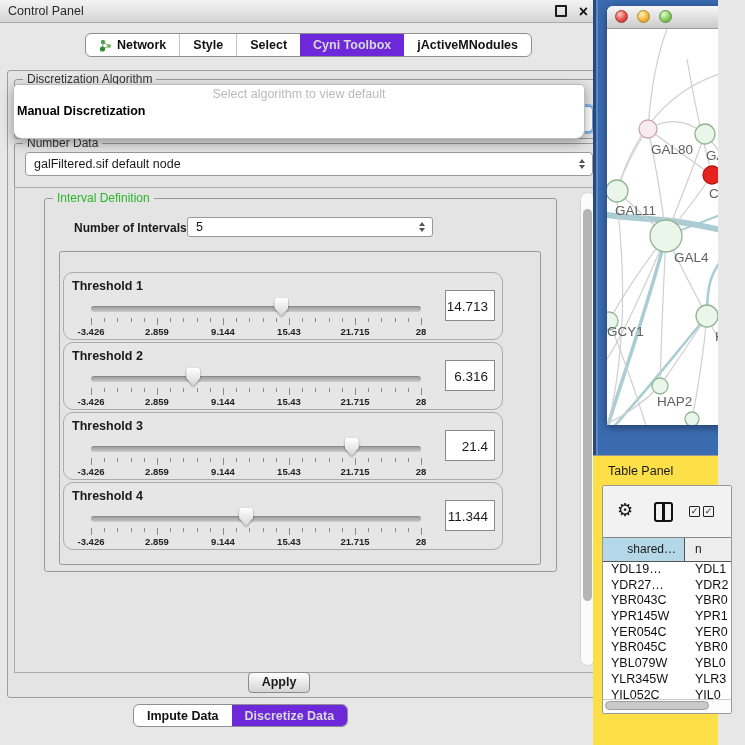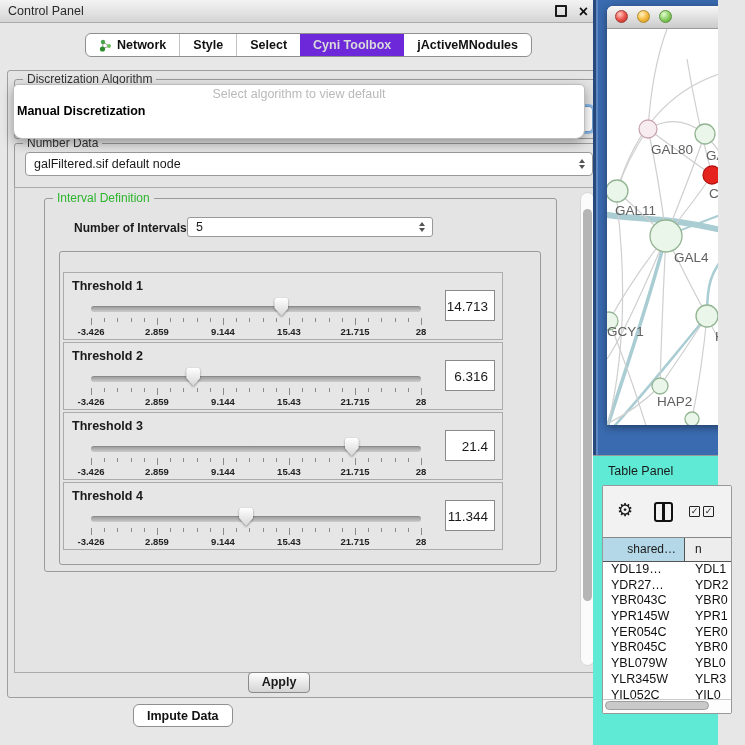--- a/index.html
+++ b/index.html
@@ -55,21 +55,21 @@
        border:1px solid #d5d5d5;border-radius:8px;box-sizing:border-box;}
   .vsb .thumb{position:absolute;left:2px;top:16px;width:9px;height:392px;background:#b5b5b5;border-radius:5px;}
 
   .interval-group{left:29px;top:10px;width:511px;height:372px;}
   .num-label{position:absolute;left:29px;top:22px;font-size:12px;font-weight:bold;}
   .num-spinner{position:absolute;left:142px;top:18px;width:246px;height:20px;background:#fff;
                border:1px solid #999;border-radius:3px;box-sizing:border-box;font-size:12.5px;line-height:18px;padding-left:8px;}
 
   .thr-group{left:14px;top:52px;width:480px;height:312px;}
   .thr-panel{position:absolute;left:3px;width:440px;height:68px;border:1px solid #ababab;
-             background:#e6e6e6;border-radius:0;box-sizing:border-box;}
+             background:#e6e6e6;border-radius:10px;box-sizing:border-box;}
   .thr-label{position:absolute;left:8px;top:6px;font-size:12.5px;font-weight:bold;}
   .slider-wrap{position:absolute;left:27px;top:28px;width:330px;height:36px;}
   .track{position:absolute;left:0;top:5px;width:330px;height:5px;
          background:linear-gradient(#9e9e9e,#cccccc);border-radius:3px;border-top:1px solid #8a8a8a;}
   .thumbw{position:absolute;top:-3px;margin-left:-7px;filter:drop-shadow(0 1px 1px rgba(0,0,0,.4));}
   .thumbin{width:14px;height:18px;background:linear-gradient(#ffffff,#d6d6d6);
            clip-path:polygon(10% 0,90% 0,100% 14%,100% 55%,50% 100%,0 55%,0 14%);}
   .ticks{position:absolute;left:0;top:15px;width:330px;height:9px;}
   .tick{position:absolute;width:1px;background:#8a8a8a;top:2px;height:4px;}
   .tick.major{height:7px;}
@@ -101,21 +101,21 @@
               border-radius:6px 0 0 0;box-shadow:0 2px 8px rgba(0,0,0,.45);}
   .mac-titlebar{height:22px;background:linear-gradient(#f7f7f7,#cbcbcb);border-bottom:1px solid #999;
                 border-radius:6px 0 0 0;position:relative;}
   .light{position:absolute;top:4px;width:13px;height:13px;border-radius:50%;box-sizing:border-box;}
   .light.red{left:8px;background:radial-gradient(circle at 35% 30%,#ffb9b2 8%,#e9564e 50%,#b82c25 95%);border:1px solid #a03a34;}
   .light.yellow{left:30px;background:radial-gradient(circle at 35% 30%,#ffe9b0 8%,#f5bc42 50%,#cf8f1c 95%);border:1px solid #b08a2a;}
   .light.green{left:52px;background:radial-gradient(circle at 35% 30%,#d6f6bf 8%,#8ed069 50%,#57a12e 95%);border:1px solid #5d9440;}
   .net-canvas{position:relative;width:130px;height:396px;overflow:hidden;}
   .net-canvas svg{display:block;}
 
-  .table-area{position:absolute;left:0;top:455px;width:125px;height:290px;background:#5eead4;
+  .table-area{position:absolute;left:0;top:455px;width:125px;height:290px;background:#fde047;
               border-top:1px solid #999;box-sizing:border-box;}
   .tp-title{position:absolute;left:15px;top:8px;font-size:12.5px;color:#1a1a1a;}
   .tp-container{position:absolute;left:9px;top:29px;width:130px;height:229px;background:#fff;
                 border:1px solid #999;border-radius:2px;overflow:hidden;box-sizing:border-box;}
   .tp-toolbar{position:absolute;left:0;top:0;width:100%;height:51px;background:#f2f2f2;}
   .gear{position:absolute;left:14px;top:13px;font-size:18px;color:#1a1a1a;}
   .colicon{position:absolute;left:51px;top:16px;width:15px;height:16px;border:2.5px solid #111;border-radius:3px;}
   .colicon::after{content:"";position:absolute;left:50%;top:0;bottom:0;width:2.5px;margin-left:-1.25px;background:#111;}
   .chk{position:absolute;top:20px;width:9px;height:9px;border:1.5px solid #222;border-radius:1px;
        font-size:9px;line-height:9px;text-align:center;color:#222;}
@@ -400,20 +400,23 @@
           <div class="thumb"></div>
         </div>
     </div>
 
     <div class="apply-btn">Apply</div>
   </div>
 
   <div class="bottom-tabbar">
     <div class="tab">
         <span>Impute Data</span>
+      </div>
+    <div class="tab selected">
+        <span>Discretize Data</span>
       </div>
   </div>
 
   <div class="popup">
     <div class="hint">Select algorithm to view default</div>
     <div class="opt bold">Manual Discretization</div>
   </div>
 </div>
 
 <div class="right-col">

